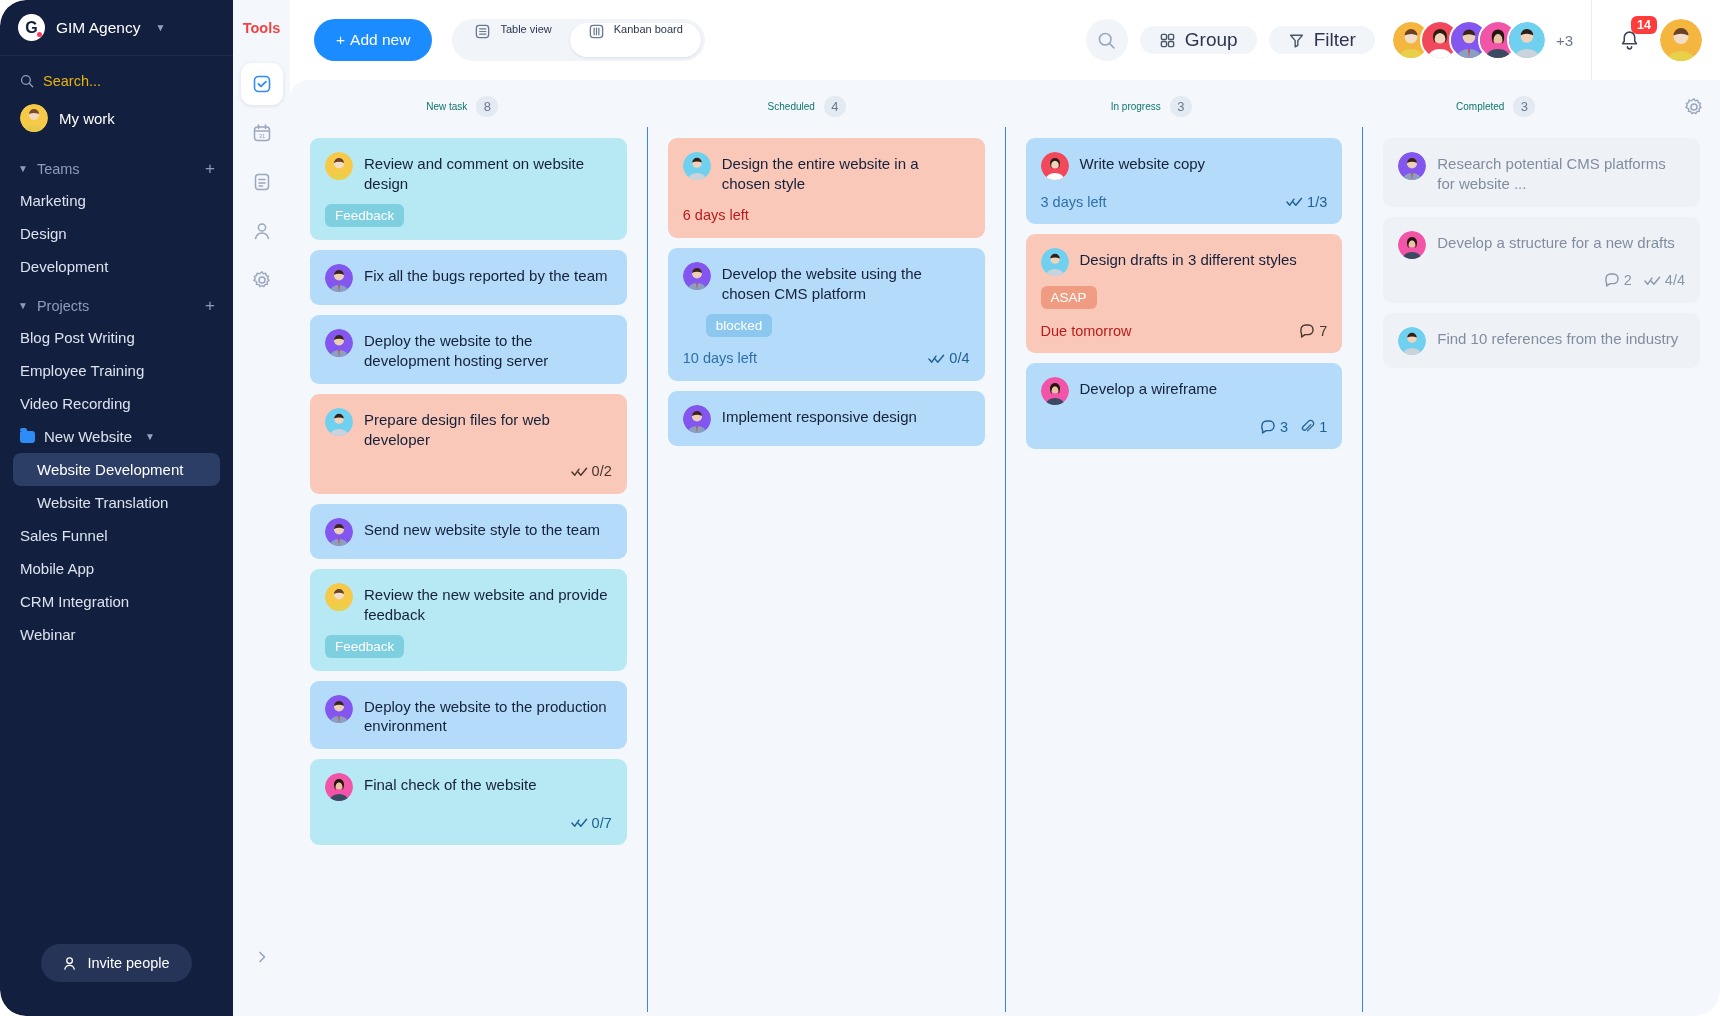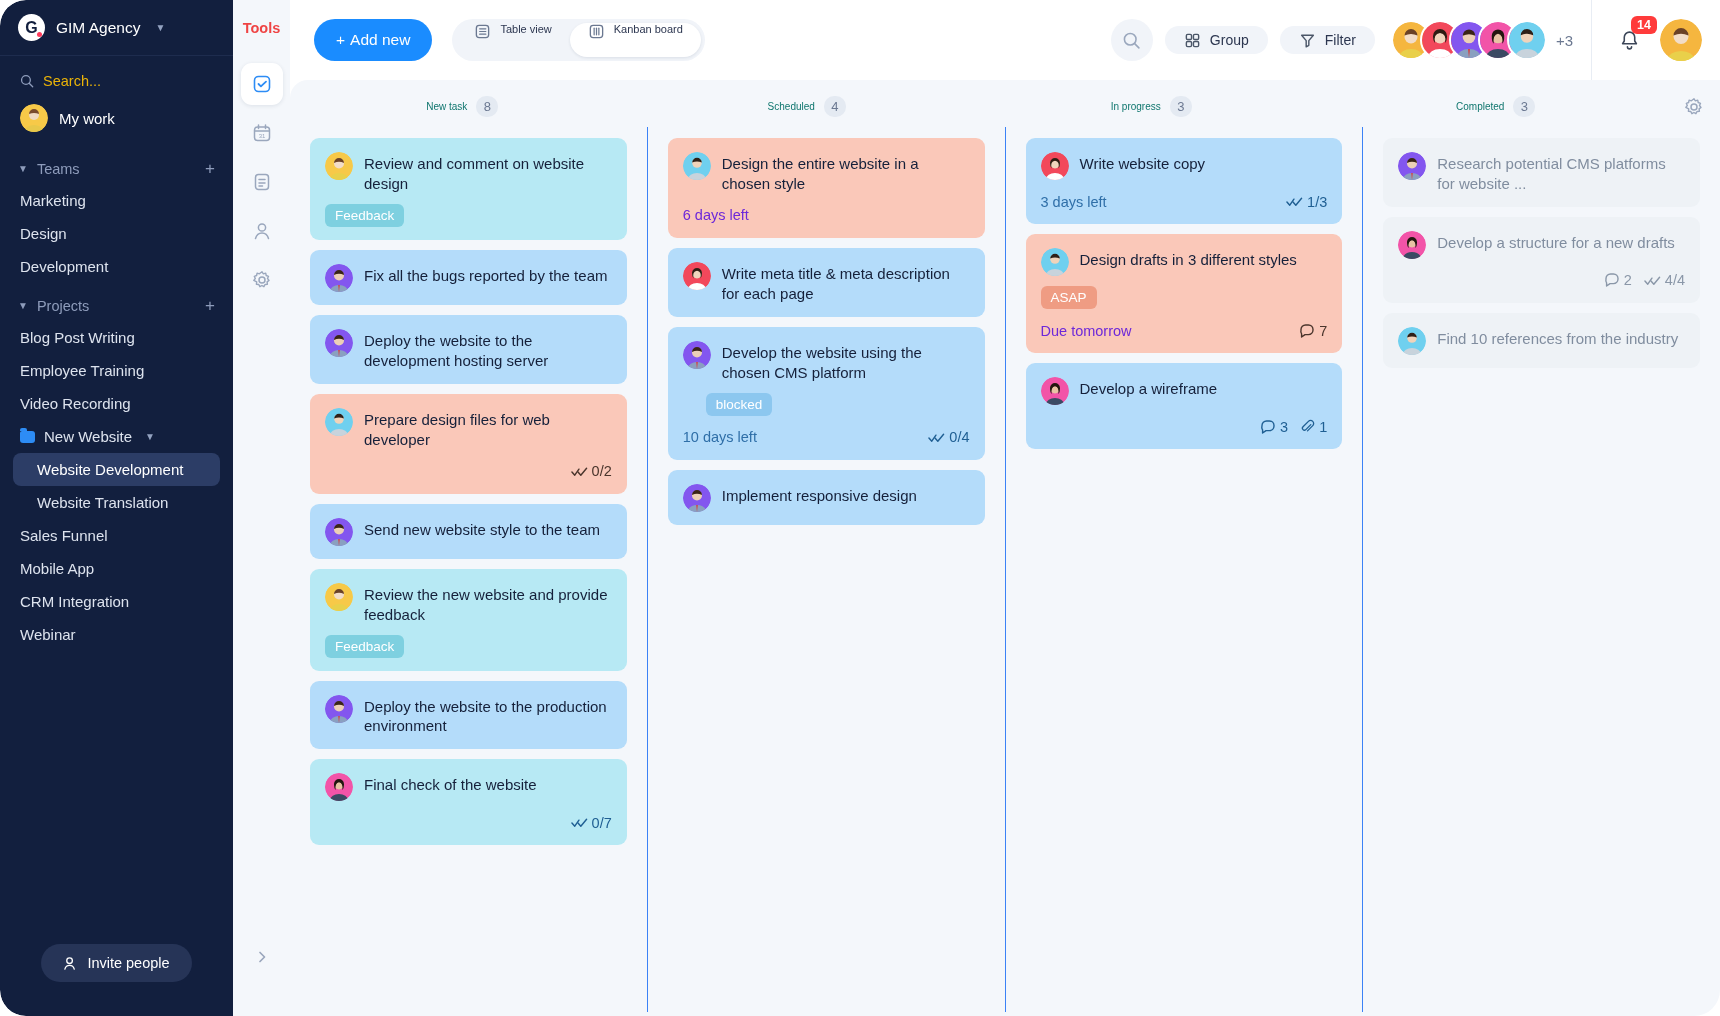--- a/index.html
+++ b/index.html
@@ -176,21 +176,21 @@
   }
   .view-opt.active { background: #ffffff; box-shadow: 0 1px 3px rgba(20,35,70,.10); }
 
   .top-right {
     margin-left: auto; display: flex; align-items: center; gap: 12px;
     padding-right: 18px;
   }
   .icon-pill {
     height: 28px; border-radius: 21px; background: #f1f4f9;
     display: flex; align-items: center; gap: 9px;
-    padding: 0 19px; font-size: 14px; color: #2c3650; cursor: pointer;
+    padding: 0 19px; font-size: 19px; color: #2c3650; cursor: pointer;
   }
   .icon-circle {
     width: 42px; height: 42px; border-radius: 50%; background: #f1f4f9;
     display: flex; align-items: center; justify-content: center;
     color: #9aa7bd; cursor: pointer;
   }
   .av-stack { display: flex; align-items: center; margin-left: 4px; }
   .av-stack .avatar { width: 40px; height: 40px; border: 2px solid #fff; margin-left: -11px; }
   .av-stack .avatar:first-child { margin-left: 0; }
   .av-more {
@@ -280,21 +280,21 @@
   .tag-blocked  { background: #8cc7ef; margin-left: 23px; }
   .tag-asap     { background: #ef9c83; }
 
   .card-foot {
     display: flex; align-items: center; justify-content: space-between;
     margin-top: 12px;
     min-height: 19px;
   }
   .due { font-size: 14.5px; }
   .due-blue { color: #2f6fa8; }
-  .due-dark { color: #6d28d9; }
+  .due-dark { color: #b91c1c; }
   .metas { display: flex; align-items: center; gap: 12px; margin-left: auto; }
   .meta {
     display: flex; align-items: center; gap: 4px;
     font-size: 14.5px; color: #2b3a58;
   }
   .card-peach .meta { color: #4a352c; }
   .card-blue .meta, .card-cyan .meta { color: #1f5f93; }
   .card-grey .meta { color: #8a97a8; }
 </style>
 </head>
@@ -708,31 +708,20 @@
                     <path d="M14 5.8 a4.8 4.8 0 0 1 4.8 4.8 q-4.8-2.3-9.6 0A4.8 4.8 0 0 1 14 5.8z" fill="#2e2018"></path>
                     <path d="M4 28 q2.5-7 10-7 t10 7z" fill="#c8d3dc"></path>
                   </svg></span>
               <span class="card-title">Design the entire website in a chosen style</span>
             </div>
             <div class="card-foot">
               <span class="due due-dark">6 days left</span>
             </div>
           </div>
 
-          <div class="card card-blue">
-            <div class="card-row">
-              <span class="avatar av-28"><svg width="28" height="28" viewBox="0 0 28 28">
-                    <circle cx="14" cy="14" r="14" fill="#f2485b"></circle>
-                    <circle cx="14" cy="11.5" r="5" fill="#f0d5bd"></circle>
-                    <path d="M14 6 a5 5 0 0 1 5 5 q0 4-1.5 5.5 q1.5-7-3.5-7.8 q-5 .8-3.5 7.8 Q9 15 9 11 a5 5 0 0 1 5-5z" fill="#2f1b12"></path>
-                    <path d="M4 28 q2.5-7 10-7 t10 7z" fill="#ffffff"></path>
-                  </svg></span>
-              <span class="card-title">Write meta title &amp; meta description for each page</span>
-            </div>
-          </div>
 
           <div class="card card-blue">
             <div class="card-row">
               <span class="avatar av-28"><svg width="28" height="28" viewBox="0 0 28 28">
                     <circle cx="14" cy="14" r="14" fill="#8356ef"></circle>
                     <circle cx="14" cy="11.5" r="5" fill="#eccfb6"></circle>
                     <path d="M14 6 a5 5 0 0 1 5 5 q-5-2.3-10 0A5 5 0 0 1 14 6z" fill="#3a2417"></path>
                     <path d="M4 28 q2.5-7 10-7 t10 7z" fill="#8aa0c0"></path>
                     <path d="M13.2 21 l.8 7 l.8-7z" fill="#d6413f"></path>
                   </svg></span>

